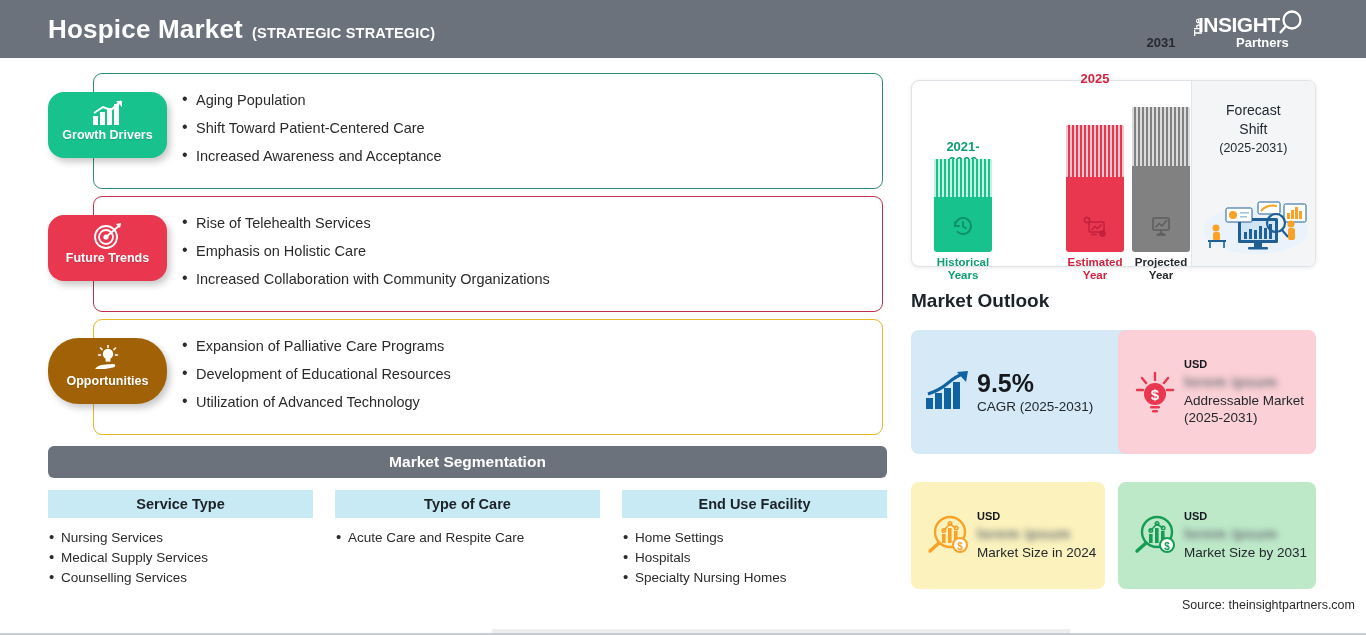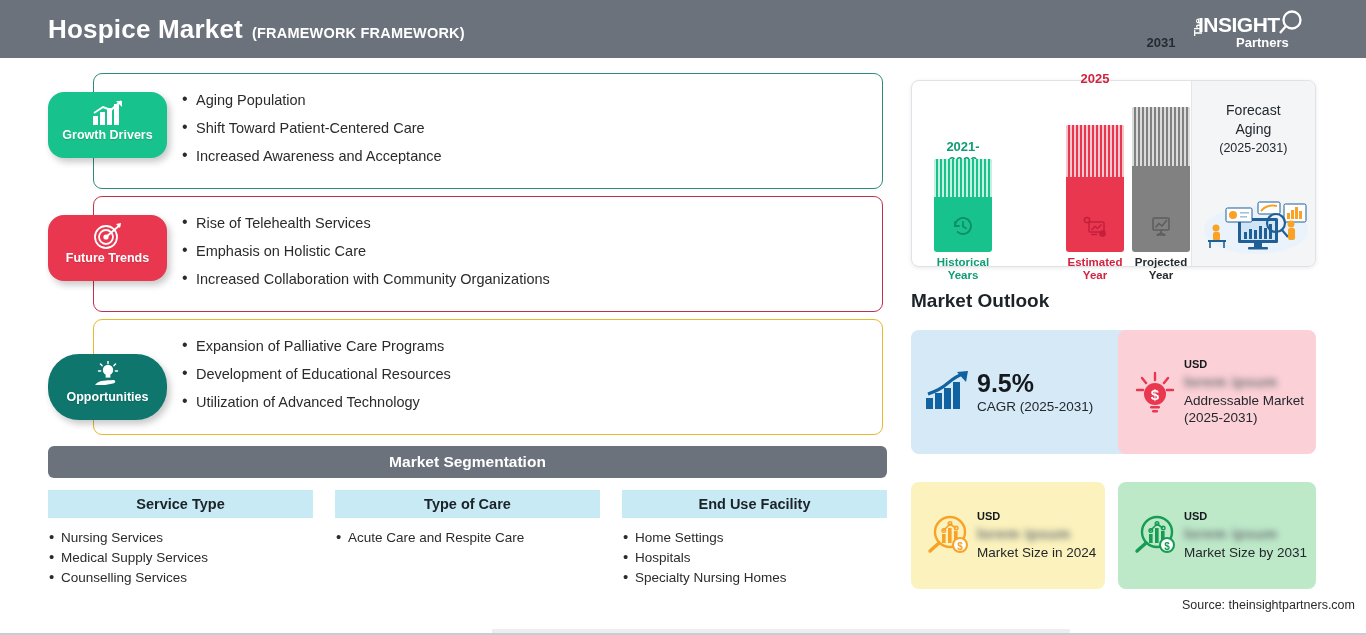--- a/index.html
+++ b/index.html
@@ -39,21 +39,21 @@
     border-radius: 16px; color: #fff;
     display: flex; flex-direction: column; align-items: center; justify-content: flex-start;
     padding-top: 6px;
     box-shadow: 3px 4px 7px rgba(0,0,0,.22);
     z-index: 4;
   }
   .badge-label { font-size: 12.5px; font-weight: bold; line-height: 13px; margin-top: 1px; text-shadow: 0 1px 1px rgba(0,0,0,.15); }
   .badge-icon { height: 30px; display: flex; align-items: center; justify-content: center; }
   .badge-green  { top: 34px;  background: #17c28c; }
   .badge-red    { top: 157px; background: #e8374f; }
-  .badge-orange { top: 296px; background: #0f766e; border-radius: 31px; }
+  .badge-orange { top: 280px; background: #a16207; border-radius: 31px; }
 
   
   .seg-header {
     position: absolute; left: 48px; top: 388px; width: 839px; height: 32px;
     background: #6b727c; border-radius: 6px;
     display: flex; align-items: center; justify-content: center;
     color: #fff; font-size: 15.5px; font-weight: bold;
   }
   .seg-cols { position: absolute; left: 48px; top: 432px; width: 839px; display: flex; gap: 22px; }
   .seg-col { width: 265px; }
@@ -117,21 +117,21 @@
   .scrollbar { position: absolute; left: 492px; bottom: 0; width: 578px; height: 4px; background: #eceef0; }
 </style>
 </head>
 <body>
 
 <div class="page">
 
   <div class="header">
     <div class="header-title-wrap">
       <span class="header-title">Hospice Market</span>
-      <span class="header-sub">(FRAMEWORK FRAMEWORK)</span>
+      <span class="header-sub">(STRATEGIC STRATEGIC)</span>
     </div>
     <div class="logo">
       <svg width="124" height="44" viewBox="0 0 124 44">
         <text x="2" y="24" fill="#ffffff" font-family="Liberation Sans, sans-serif" font-size="10" transform="rotate(-90 12 18)" font-weight="bold">The</text>
         <text x="14" y="24" fill="#ffffff" font-family="Liberation Sans, sans-serif" font-size="21" font-weight="bold" letter-spacing="-0.5">INSIGHT</text>
         <circle cx="108" cy="12" r="8.5" fill="none" stroke="#ffffff" stroke-width="2.3"></circle>
         <line x1="102" y1="18" x2="96" y2="25" stroke="#ffffff" stroke-width="2.3"></line>
         <text x="52" y="39" fill="#ffffff" font-family="Liberation Sans, sans-serif" font-size="13" font-weight="bold">Partners</text>
       </svg>
     </div>
@@ -286,21 +286,21 @@
             </div>
           </div>
           <div class="bar-cap" style="color:#262b30;">Projected Year</div>
         </div>
       </div>
 
       <div class="forecast-side">
         <div class="forecast-txt">
           <div>Forecast</div>
 
-          <div>Aging</div>
+          <div>Shift</div>
           <div class="yrs">(2025-2031)</div>
         </div>
         <div class="forecast-illu">
           <svg width="117" height="62" viewBox="0 0 117 62">
             <ellipse cx="60" cy="36" rx="52" ry="24" fill="#eaf3fb"></ellipse>
             <rect x="42" y="24" width="40" height="25" rx="1.5" fill="#1f5f96"></rect>
             <rect x="45" y="27" width="34" height="19" fill="#cfe4f5"></rect>
             <g fill="#1f5f96">
               <rect x="48" y="38" width="3" height="7"></rect>
                 <rect x="53" y="35" width="3" height="10"></rect>

